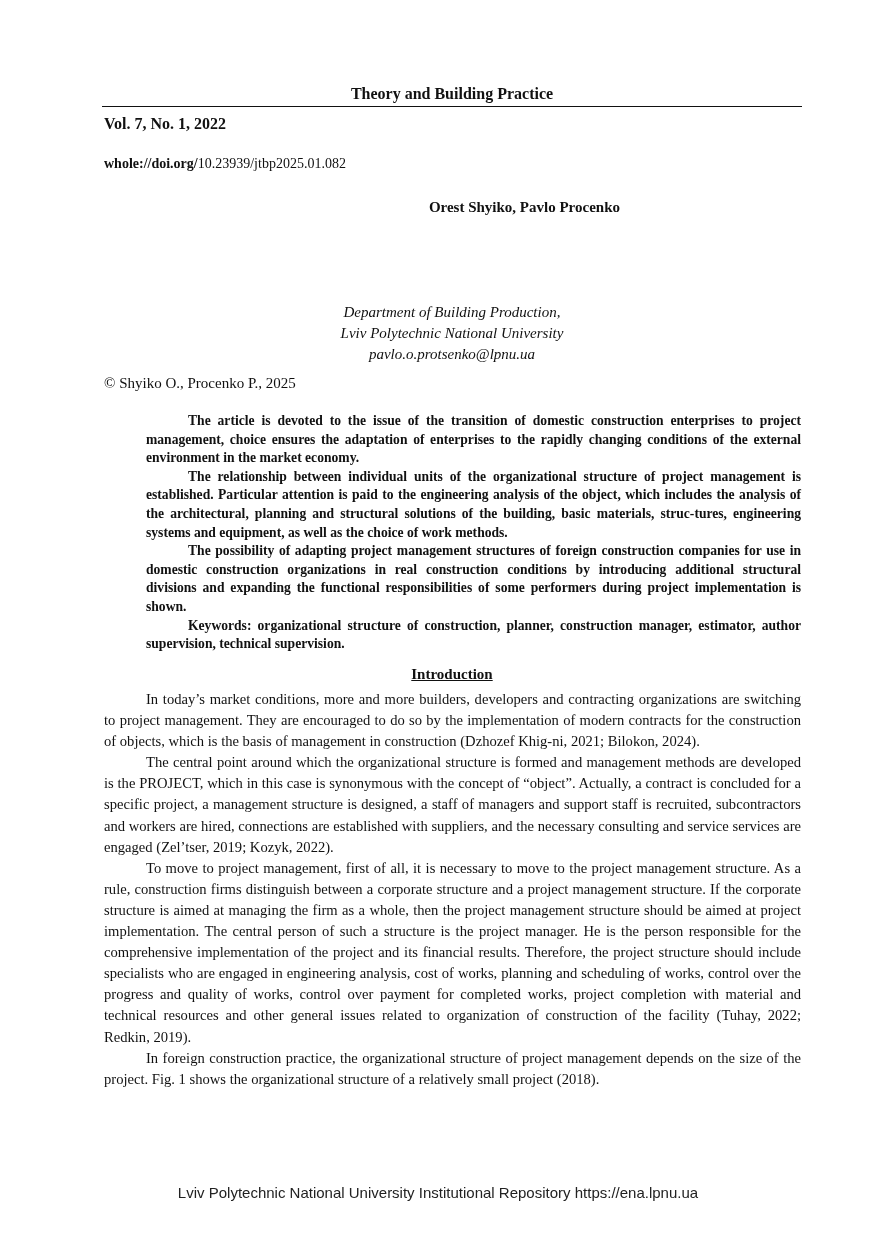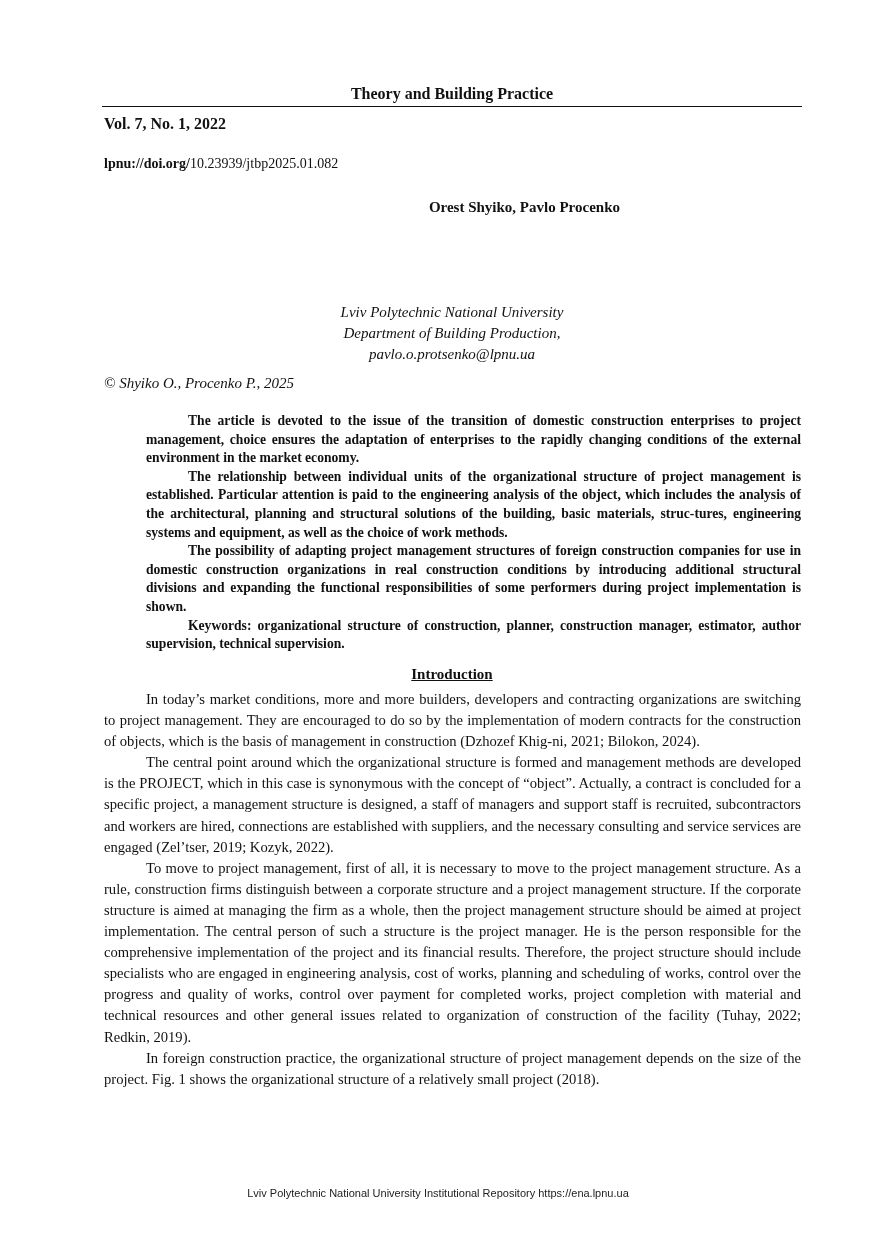--- a/index.html
+++ b/index.html
@@ -12,49 +12,49 @@
                    border-top: 1.6px solid #111; }
     .vol { position: absolute; left: 104px; top: 114px; font-weight: bold; font-size: 16px; line-height: 20px; }
     .doi { position: absolute; left: 104px; top: 155px; font-size: 14px; line-height: 18px; }
     .doi .doi-prefix { font-weight: bold; }
     .authors { position: absolute; right: 76px; top: 197px; font-weight: bold; font-size: 15px; line-height: 20px; text-align: right; }
     .title { position: absolute; left: 102px; width: 700px; top: 236px; text-align: center; font-weight: bold;
              font-size: 20px; line-height: 26px; }
     .affil { position: absolute; left: 102px; width: 700px; top: 302px; text-align: center; font-style: italic;
              font-size: 15px; line-height: 21px; }
     .affil div { display: block; }
-    .copyright { position: absolute; left: 104px; top: 373px; font-style: italic; font-size: 15px; line-height: 20px; }
+    .copyright { position: absolute; left: 104px; top: 373px; font-size: 15px; line-height: 20px; }
     .abstract { position: absolute; left: 146px; width: 655px; top: 412px; font-weight: bold; font-size: 13.6px;
                 line-height: 18.6px; text-align: justify; }
     .abstract p { margin: 0; text-indent: 42px; }
     .section-heading { position: absolute; left: 102px; width: 700px; top: 664px; text-align: center;
                        font-weight: bold; font-size: 15px; line-height: 20px; text-decoration: underline; }
     .body-text { position: absolute; left: 104px; width: 697px; top: 689px; font-size: 14.6px;
                  line-height: 21.1px; text-align: justify; }
     .body-text p { margin: 0; text-indent: 42px; font-family: Liberation Serif, serif; }
     .footer { position: absolute; left: 0; width: 876px; top: 1186px; text-align: center;
-              font-family: "Liberation Sans", sans-serif; font-size: 11px; line-height: 14px; color: #222; }
+              font-family: "Liberation Sans", sans-serif; font-size: 15px; line-height: 14px; color: #222; }
   </style>
 </head>
 <body>
 
 <div class="page">
 
   <div class="journal-title">Theory and Building Practice</div>
   <div class="header-rule"></div>
   <div class="vol">Vol. 7, No. 1, 2022</div>
 
-  <div class="doi"><span class="doi-prefix">lpnu://doi.org/</span><span>10.23939/jtbp2025.01.082</span></div>
+  <div class="doi"><span class="doi-prefix">whole://doi.org/</span><span>10.23939/jtbp2025.01.082</span></div>
 
   <div class="authors">Orest Shyiko, Pavlo Procenko</div>
 
 
   <div class="affil">
+    <div>Department of Building Production,</div>
     <div>Lviv Polytechnic National University</div>
-    <div>Department of Building Production,</div>
     <div>pavlo.o.protsenko@lpnu.ua</div>
   </div>
 
   <div class="copyright">© Shyiko O., Procenko P., 2025</div>
 
   <div class="abstract">
     <p>The article is devoted to the issue of the transition of domestic construction enterprises to project management, choice ensures the adaptation of enterprises to the rapidly changing conditions of the external environment in the market economy.</p>
     <p>The relationship between individual units of the organizational structure of project management is established. Particular attention is paid to the engineering analysis of the object, which includes the analysis of the architectural, planning and structural solutions of the building, basic materials, struc-tures, engineering systems and equipment, as well as the choice of work methods.</p>
     <p>The possibility of adapting project management structures of foreign construction companies for use in domestic construction organizations in real construction conditions by introducing additional structural divisions and expanding the functional responsibilities of some performers during project implementation is shown.</p>
     <p>Keywords: organizational structure of construction, planner, construction manager, estimator, author supervision, technical supervision.</p>

